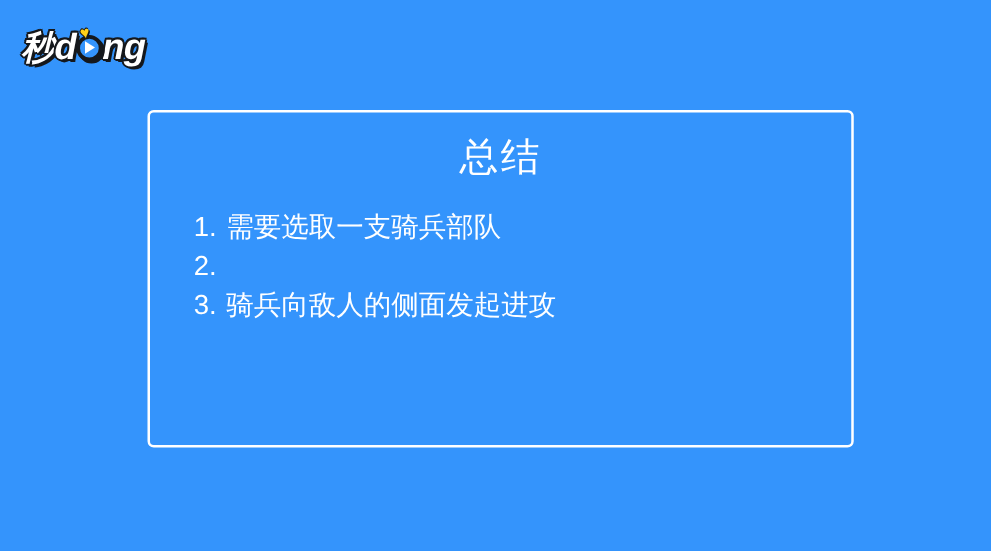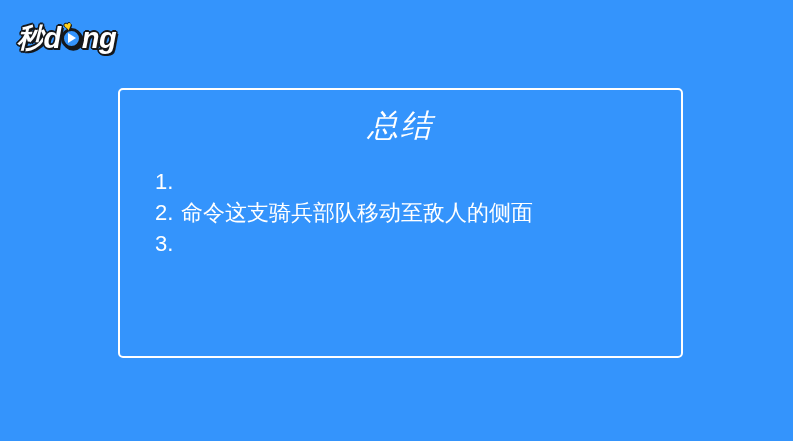--- a/index.html
+++ b/index.html
@@ -106,21 +106,20 @@
 
   #card-title {
     margin: 0;
     padding-top: 18px;
     text-align: center;
     color: #ffffff;
     font-size: 31px;
     font-weight: 400;
     line-height: 1.15;
     letter-spacing: 2px;
-    font-style: italic;
   }
 
   #steps {
     list-style: none;
     margin: 0;
     padding: 0;
     position: absolute;
     left: 35px;
     top: 76px;
     right: 18px;
@@ -157,24 +156,25 @@
     <span class="logo-word latin">ng</span>
     <span class="logo-heart">♥</span>
   </div>
 
   <div id="card">
     <h1 id="card-title">总结</h1>
 
     <ol id="steps">
       <li>
         <span class="num">1.</span>
+        <span class="txt">需要选取一支骑兵部队</span>
       </li>
       <li>
         <span class="num">2.</span>
-        <span class="txt">命令这支骑兵部队移动至敌人的侧面</span>
       </li>
       <li>
         <span class="num">3.</span>
+        <span class="txt">骑兵向敌人的侧面发起进攻</span>
       </li>
     </ol>
   </div>
 
 </div>
 
 </body></html>

